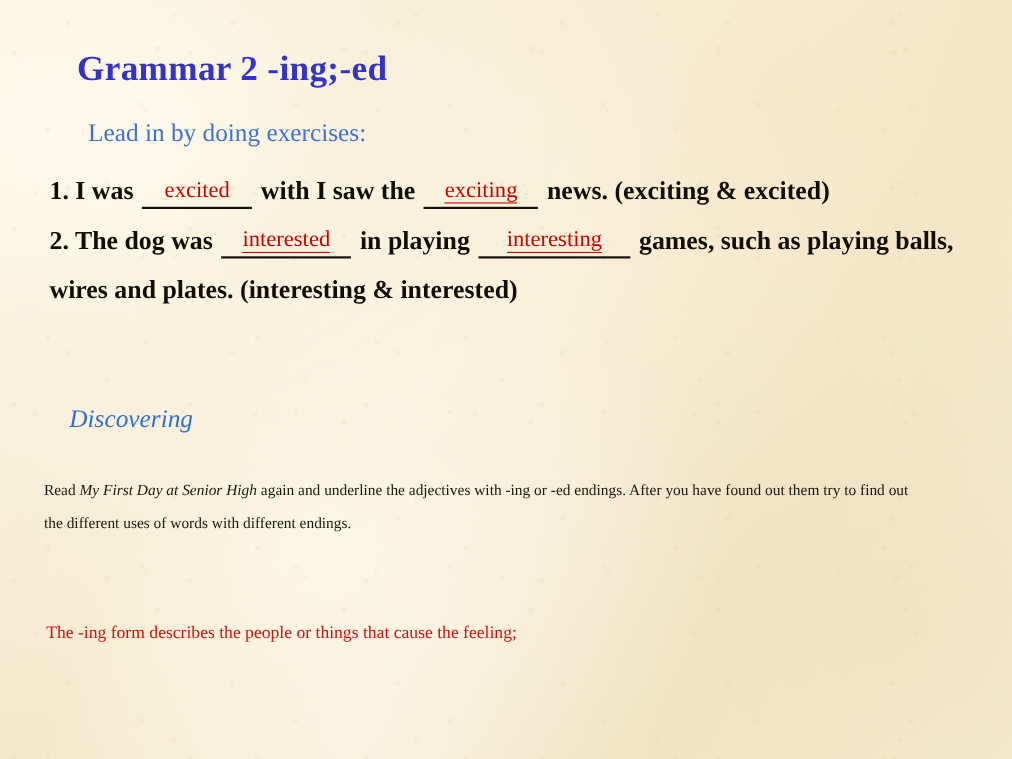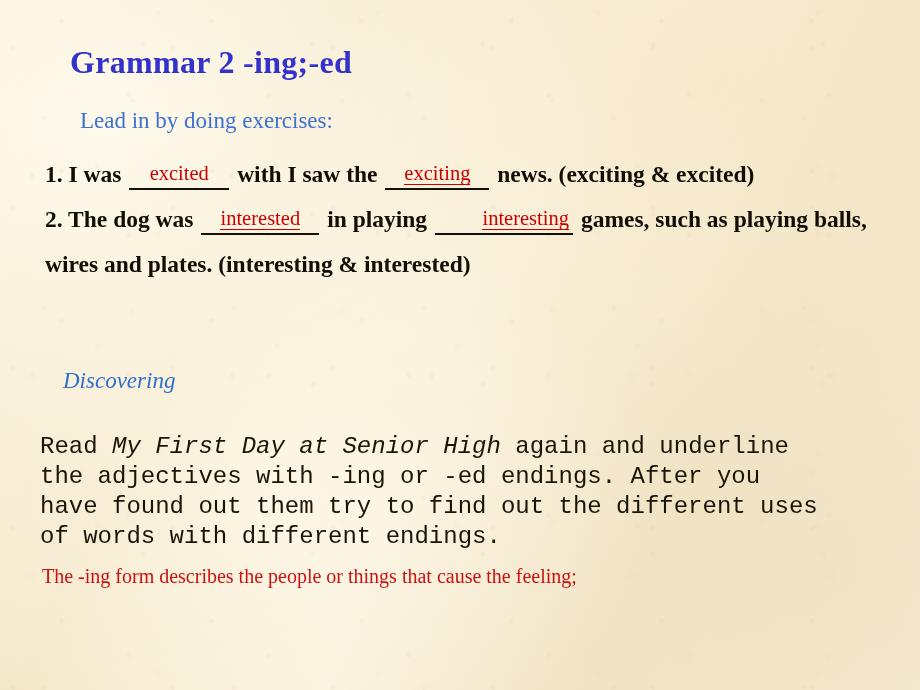--- a/index.html
+++ b/index.html
@@ -97,55 +97,54 @@
     font-weight: normal;
     font-size: 20.5px;
     color: #cc0000;
     line-height: 1.05;
     padding: 0 4px 1px 4px;
     margin: 0 2px;
   }
   .blank.w1 { min-width: 92px; }
   .blank.w2 { min-width: 96px; }
   .blank.w3 { min-width: 110px; }
-  .blank.w4 { min-width: 130px; text-align: right; }
+  .blank.w4 { min-width: 130px; }
   .blank .ans { position: relative; top: -2px; }
   .blank.red-rule .ans { border-bottom: 1.6px solid #cc0000; }
 
   .discovering {
     position: absolute;
     left: 63px;
     top: 368px;
     font-size: 23px;
     color: #2f6fd0;
     white-space: nowrap;
     font-style: italic;
   }
 
   .read-para {
     position: absolute;
     left: 40px;
     top: 432px;
     width: 790px;
-    font-size: 24px;
+    font-size: 14px;
     color: #1a1509;
     line-height: 30px;
     text-align: left;
-    font-family: Liberation Mono, monospace;
   }
   .read-para .book-title {
     font-style: italic;
   }
 
   .rule-note {
     position: absolute;
     left: 42px;
     top: 560px;
     width: 820px;
-    font-size: 20px;
+    font-size: 16px;
     color: #cc1111;
     line-height: 32px;
   }
 </style>
 </head>
 <body>
 
 <div id="slide">
   <div id="content">
 

